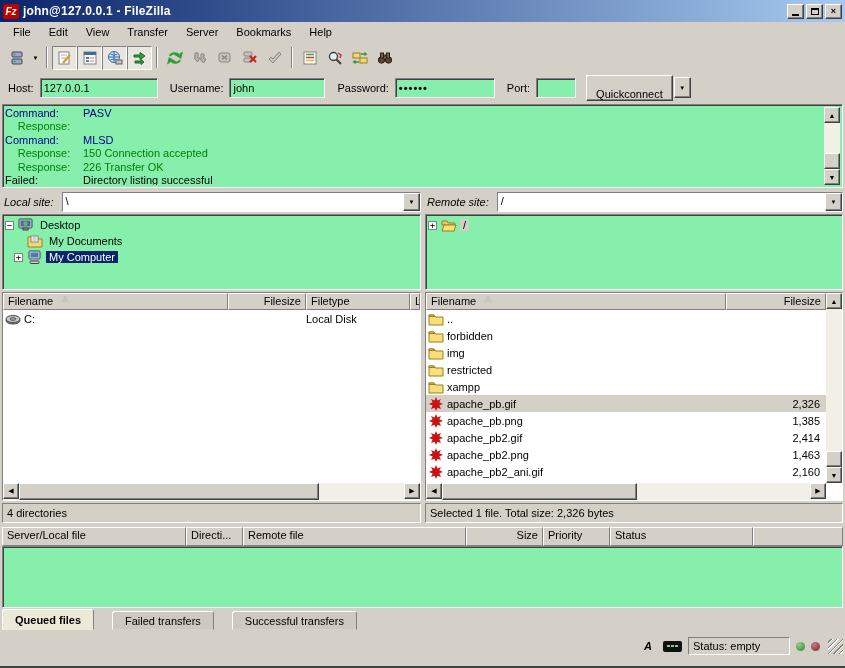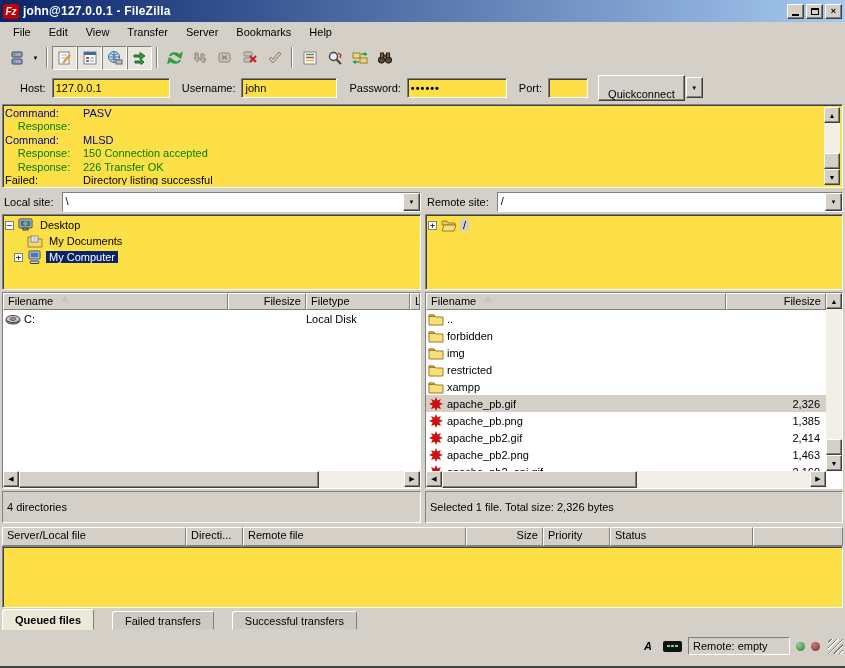--- a/index.html
+++ b/index.html
@@ -3,21 +3,21 @@
 <meta charset="utf-8">
 <style>
   * { box-sizing: border-box; margin:0; padding:0; }
   html,body { width:845px; height:668px; overflow:hidden; }
   body { font-family:"Liberation Sans", sans-serif; font-size:11px; color:#000; background:#d4d0c8; }
   .window { width:845px; height:668px; background:#d4d0c8; display:flex; flex-direction:column; border-bottom:2px solid #404040; }
 
   
   .raised { border:1px solid; border-color:#ffffff #404040 #404040 #ffffff; box-shadow: inset -1px -1px 0 #808080; background:#d4d0c8; }
   .raised-thin { border:1px solid; border-color:#ffffff #808080 #808080 #ffffff; background:#d4d0c8; }
-  .sunken { border:1px solid; border-color:#808080 #ffffff #ffffff #808080; box-shadow: inset 1px 1px 0 #404040; background:#fde047; }
+  .sunken { border:1px solid; border-color:#808080 #ffffff #ffffff #808080; box-shadow: inset 1px 1px 0 #404040; background:#86efac; }
   .sunken-thin { border:1px solid; border-color:#808080 #ffffff #ffffff #808080; background:#d4d0c8; }
 
   
   .titlebar { height:22px; background:linear-gradient(90deg,#0a246a,#a6caf0); display:flex; align-items:center; padding:0 3px; flex:0 0 auto; }
   .fz-logo { width:16px; height:15px; background:#c00000; border-radius:2px; color:#fff; font-weight:bold; font-style:italic; font-size:10px; text-align:center; line-height:15px; margin-right:4px; }
   .title-text { color:#fff; font-weight:bold; font-size:12px; flex:1; letter-spacing:.2px; }
   .winbtn { width:17px; height:15px; margin-left:2px; font-size:9px; font-weight:bold; text-align:center; line-height:13px; color:#000; }
   .winbtn.min span { display:block; width:7px; height:2px; background:#000; margin:9px auto 0; }
   .winbtn.max span { display:block; width:8px; height:7px; border:1px solid #000; border-top:2px solid #000; margin:3px auto 0; }
 
@@ -53,21 +53,21 @@
   .sb-track { flex:1; }
   .sb-thumb { height:16px; flex:0 0 auto; }
 
   
   .panes { height:332px; flex:0 0 auto; display:flex; padding:0 2px; }
   .pane { display:flex; flex-direction:column; }
   .pane.left { width:419px; }
   .pane.right { flex:1; }
   .pane-splitter { width:4px; }
   .site-row { height:22px; display:flex; align-items:center; flex:0 0 auto; gap:4px; }
-  .site-label { padding:0 4px 0 2px; }
+  .site-label { padding:0 4px 0 2px;font-style:italic; }
   .site-combo { flex:1; height:20px; display:flex; align-items:stretch; }
   .site-combo .combo-text { flex:1; padding:2px 3px; background:#fff; }
   .combo-btn { width:17px; display:flex; align-items:center; justify-content:center; font-size:6px; }
 
   .treebox { height:76px; flex:0 0 auto; margin-top:1px; padding:2px; overflow:hidden; }
   .tree-item { display:flex; align-items:center; height:16px; white-space:nowrap; }
   .expander { width:9px; height:9px; border:1px solid #808080; background:#fff; font-size:9px; line-height:7px; text-align:center; margin-right:4px; flex:0 0 auto; font-family:"DejaVu Sans Mono",monospace; }
   .tree-label { padding:0 3px; }
   .tree-label.selected { background:#0a246a; color:#fff; }
   .tree-label.inactive-sel { background:#d4d0c8; }
@@ -81,21 +81,21 @@
   .sort-asc { width:0; height:0; border-left:4px solid transparent; border-right:4px solid transparent; border-bottom:7px solid #c8c4bc; margin-left:8px; }
   .list-body { flex:1; overflow:hidden; background:#fff; position:relative; }
   .lrow { display:flex; height:17px; align-items:center; white-space:nowrap; }
   .lrow .fic { width:16px; height:16px; margin:0 3px 0 2px; flex:0 0 auto; }
   .lrow .fic svg { width:16px; height:16px; display:block; }
   .cell-name { flex:1; overflow:hidden; }
   .cell-num { text-align:right; padding-right:6px; flex:0 0 auto; }
   .selrow { background:#d4d0c8; }
   .hscroll { height:17px; flex:0 0 auto; background:#f1efe6; display:flex; }
   .hs-track { flex:1; }
-  .pane-status { height:32px; margin-top:2px; flex:0 0 auto; display:flex; align-items:center; padding:2px 4px; }
+  .pane-status { height:20px; margin-top:2px; flex:0 0 auto; display:flex; align-items:center; padding:2px 4px; }
 
   
   .lc-name { width:225px; flex:0 0 auto; }
   .lc-size { width:78px; flex:0 0 auto; }
   .lc-type { width:104px; flex:0 0 auto; }
   .lc-mod  { flex:1; }
   
   .rc-size { width:100px; flex:0 0 auto; }
   .rvs { position:absolute; top:0; right:0; bottom:17px; width:16px; background:#f1efe6; display:flex; flex-direction:column; }
 
@@ -280,21 +280,21 @@
             <circle cx="11.5" cy="10" r="3.2" fill="#5a4632" stroke="#2a2018"></circle>
             <rect x="3.5" y="3" width="3" height="5" fill="#7a6246" stroke="#2a2018"></rect>
             <rect x="9.5" y="3" width="3" height="5" fill="#7a6246" stroke="#2a2018"></rect>
             <rect x="6.5" y="5" width="3" height="2" fill="#7a6246" stroke="#2a2018"></rect>
           </svg>
         </span>
     </div>
   </div>
 
   <div class="quickbar">
-    <label style="margin-left:14px;">Host:</label>
+    <label style="margin-left:2px;">Host:</label>
     <input class="qinput sunken" style="width: 118px;" value="127.0.0.1">
     <label>Username:</label>
     <input class="qinput sunken" style="width: 96px;" value="john">
     <label>Password:</label>
     <input class="qinput sunken" style="width: 100px; letter-spacing: 1px; font-weight: bold;" value="••••••">
     <label>Port:</label>
     <input class="qinput sunken" style="width: 40px;" value="">
     <button class="qbtn raised" style="margin-left:4px;">Quickconnect</button>
     <div class="qbtn-arrow raised" style="margin-left:-5px;">▼</div>
   </div>
@@ -587,19 +587,19 @@
     <div class="tab">Successful transfers</div>
   </div>
 
   <div class="statusbar">
     <div class="sb-ico ascii-badge">A</div>
     <div class="spd-badge">
         <i></i>
         <i></i>
         <i></i>
       </div>
-    <div class="queue-panel sunken-thin">Remote: empty</div>
+    <div class="queue-panel sunken-thin">Status: empty</div>
     <div class="dot green"></div>
     <div class="dot red"></div>
     <div class="grip"></div>
   </div>
 
 </div>
 
 </body></html>

